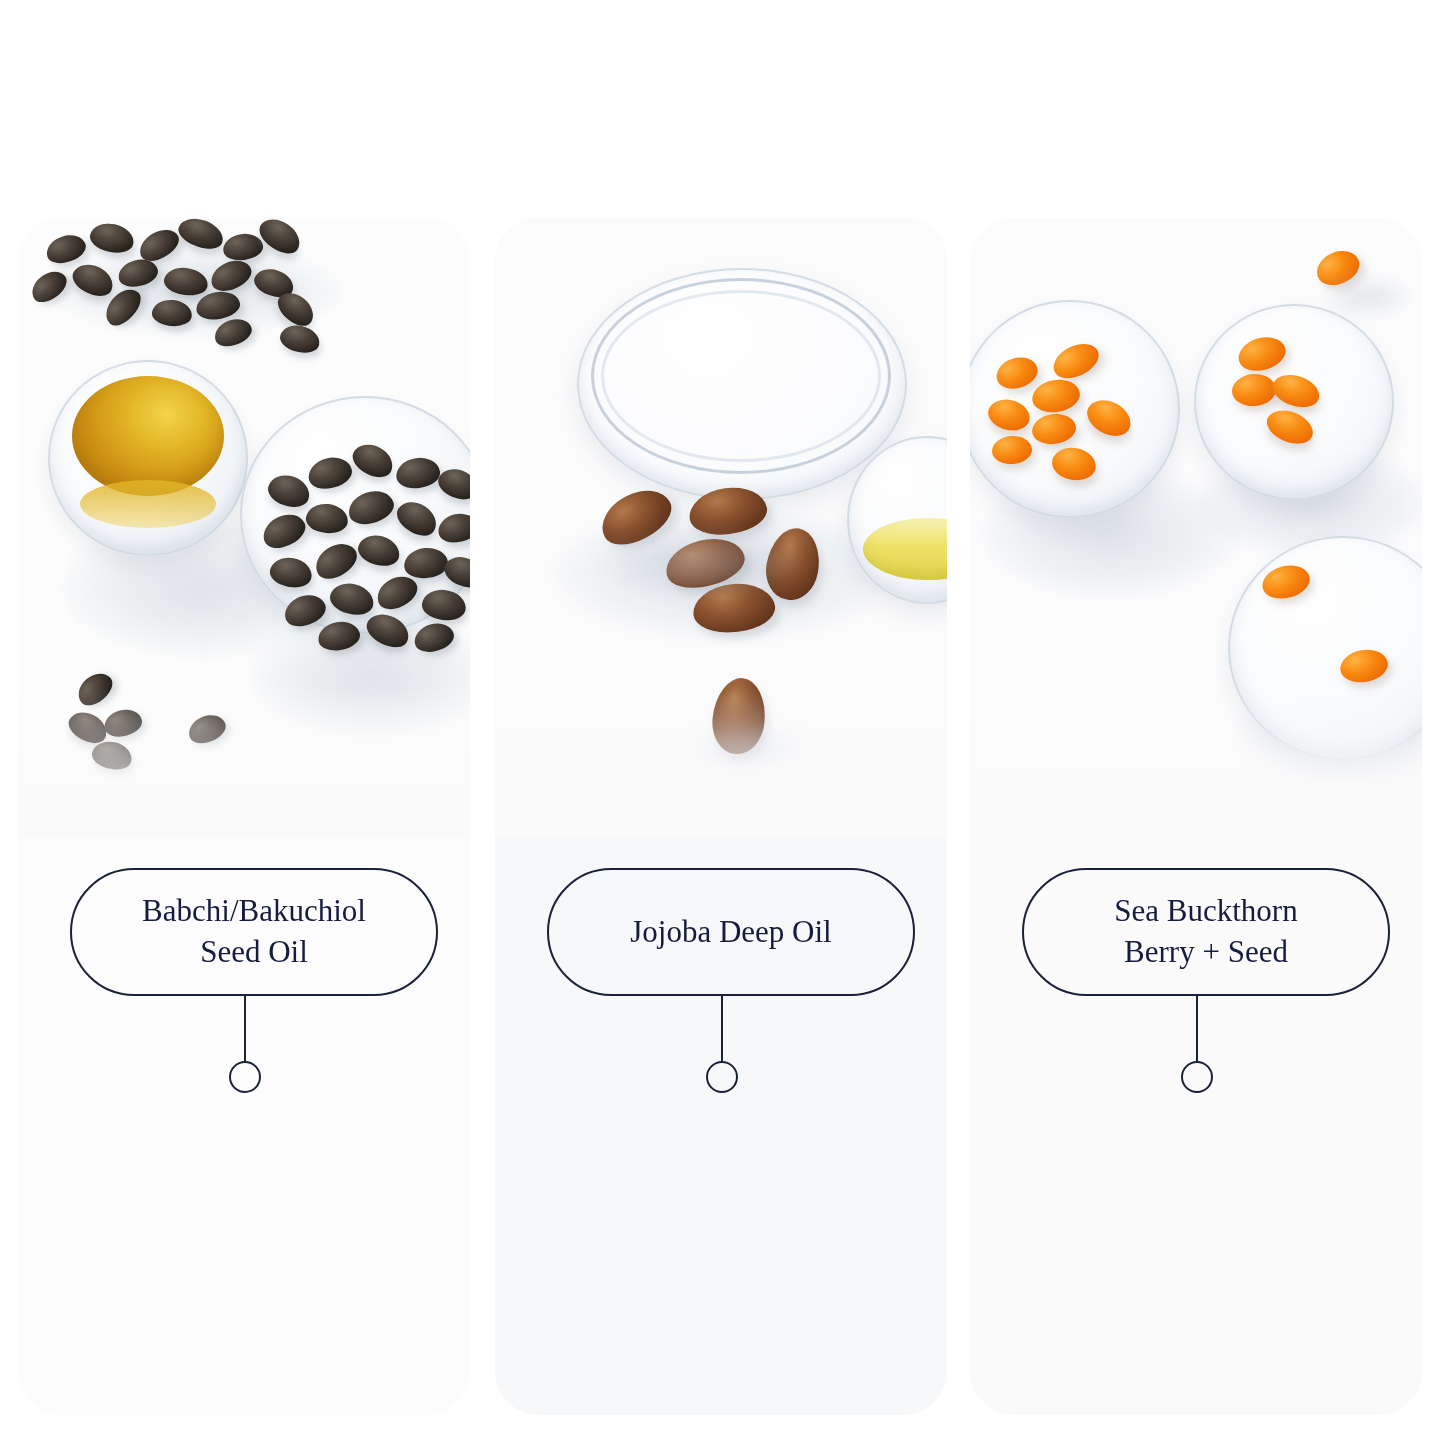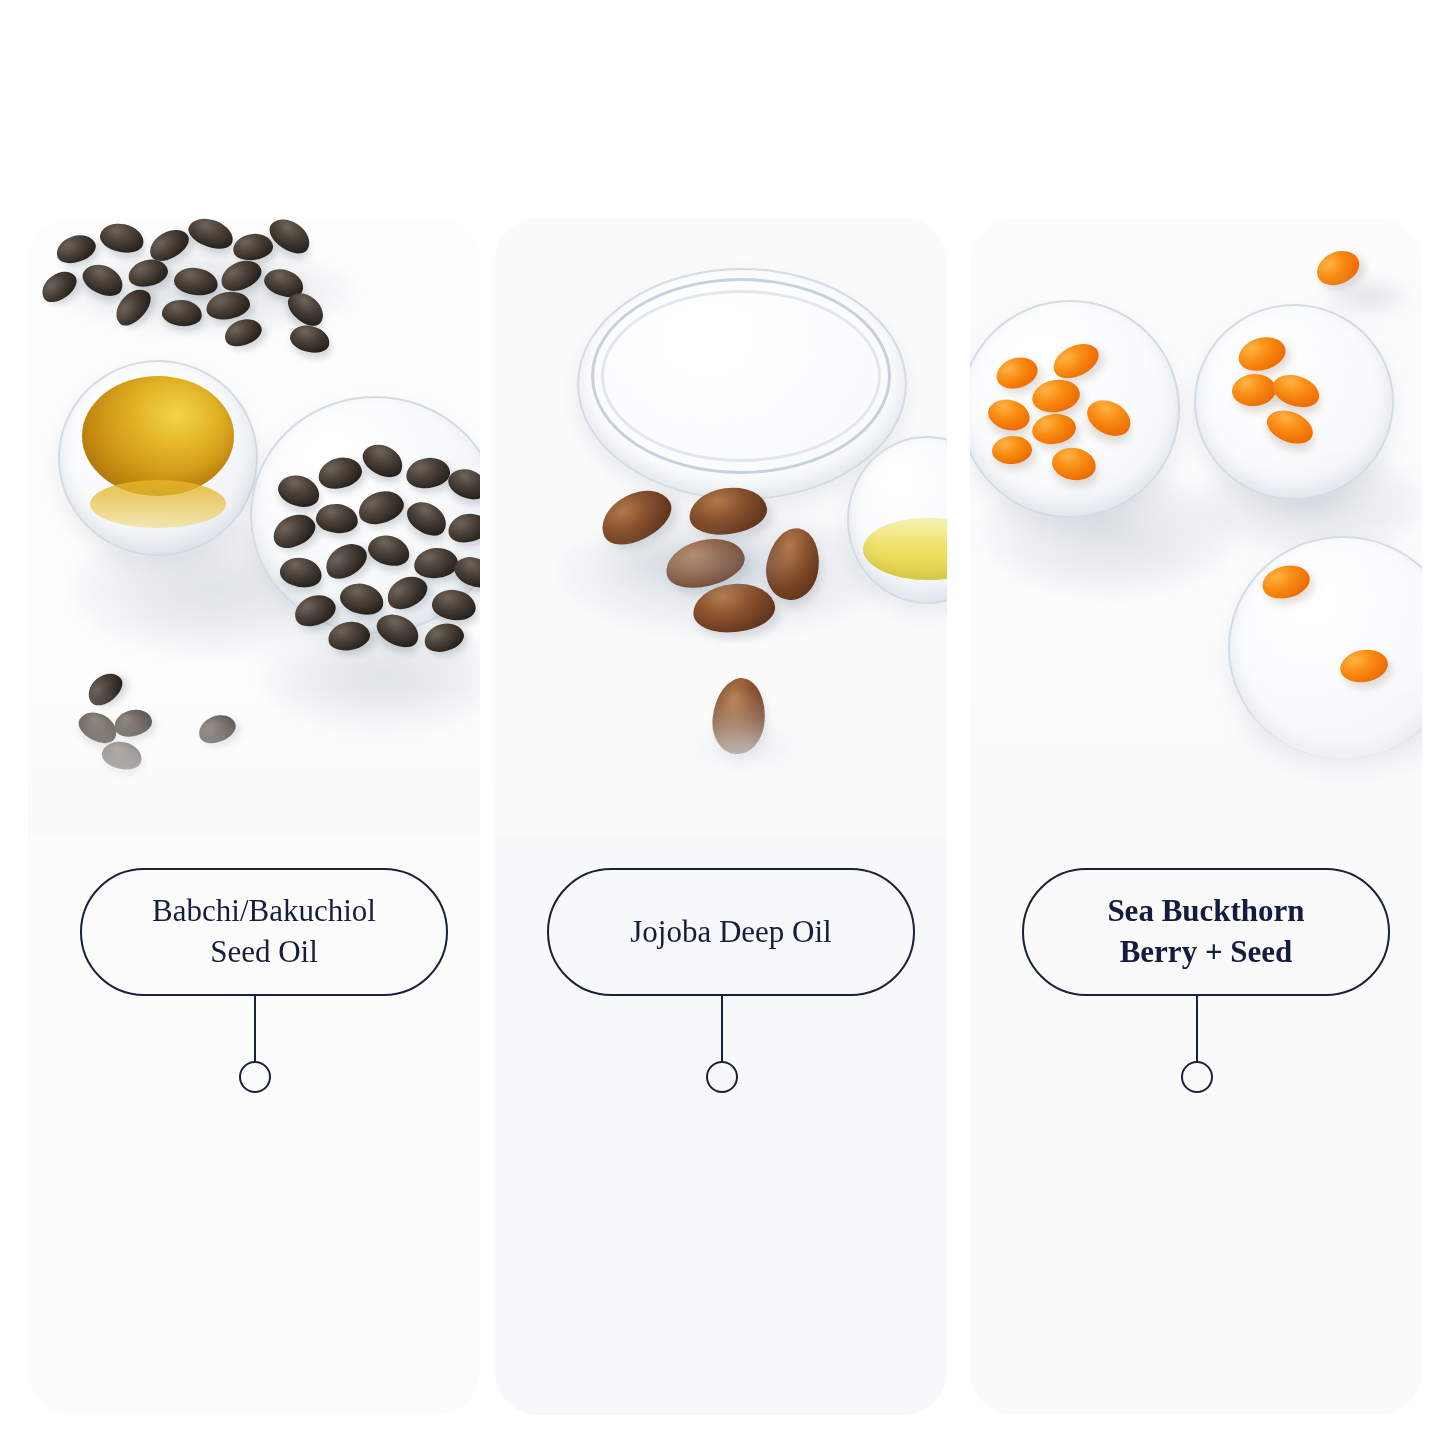--- a/index.html
+++ b/index.html
@@ -34,21 +34,21 @@
     white-space: pre-line;
   }
 
   
   .column {
     position: absolute;
     top: 218px;
     width: 452px;
     height: 1200px;
   }
-  #col-0 { left: 28px; }
+  #col-0 { left: 18px; }
   #col-1 { left: 495px; }
   #col-2 { left: 970px; }
 
   
   .card-panel {
     position: absolute;
     left: 0;
     top: 0;
     width: 452px;
     height: 1197px;
@@ -319,19 +319,19 @@
       <div class="berry" style="left:346px; top:34px; width:44px; height:32px; transform:rotate(-24deg);"></div>
       <div class="shadow-blob" style="left:352px; top:60px; width:90px; height:38px; filter:blur(8px);"></div>
 
       <div class="shadow-blob" style="left:268px; top:460px; width:220px; height:110px;"></div>
       <div class="bowl" style="left:258px; top:318px; width:230px; height:224px;
           background: radial-gradient(ellipse at 36% 28%, rgba(255,255,255,0.99) 0%, rgba(248,250,252,0.92) 55%, rgba(234,239,244,0.8) 100%);"></div>
       <div class="berry" style="left:292px; top:348px; width:48px; height:32px; transform:rotate(-14deg);"></div>
       <div class="berry" style="left:370px; top:432px; width:48px; height:32px; transform:rotate(-10deg);"></div>
     </div>
 
-    <div class="pill" style="white-space:pre-line;font-weight:bold;">Sea Buckthorn
+    <div class="pill" style="white-space:pre-line;">Sea Buckthorn
 Berry + Seed</div>
     <div class="connector"></div>
     <div class="connector-dot"></div>
   </div>
 
 </div>
 
 </body></html>

